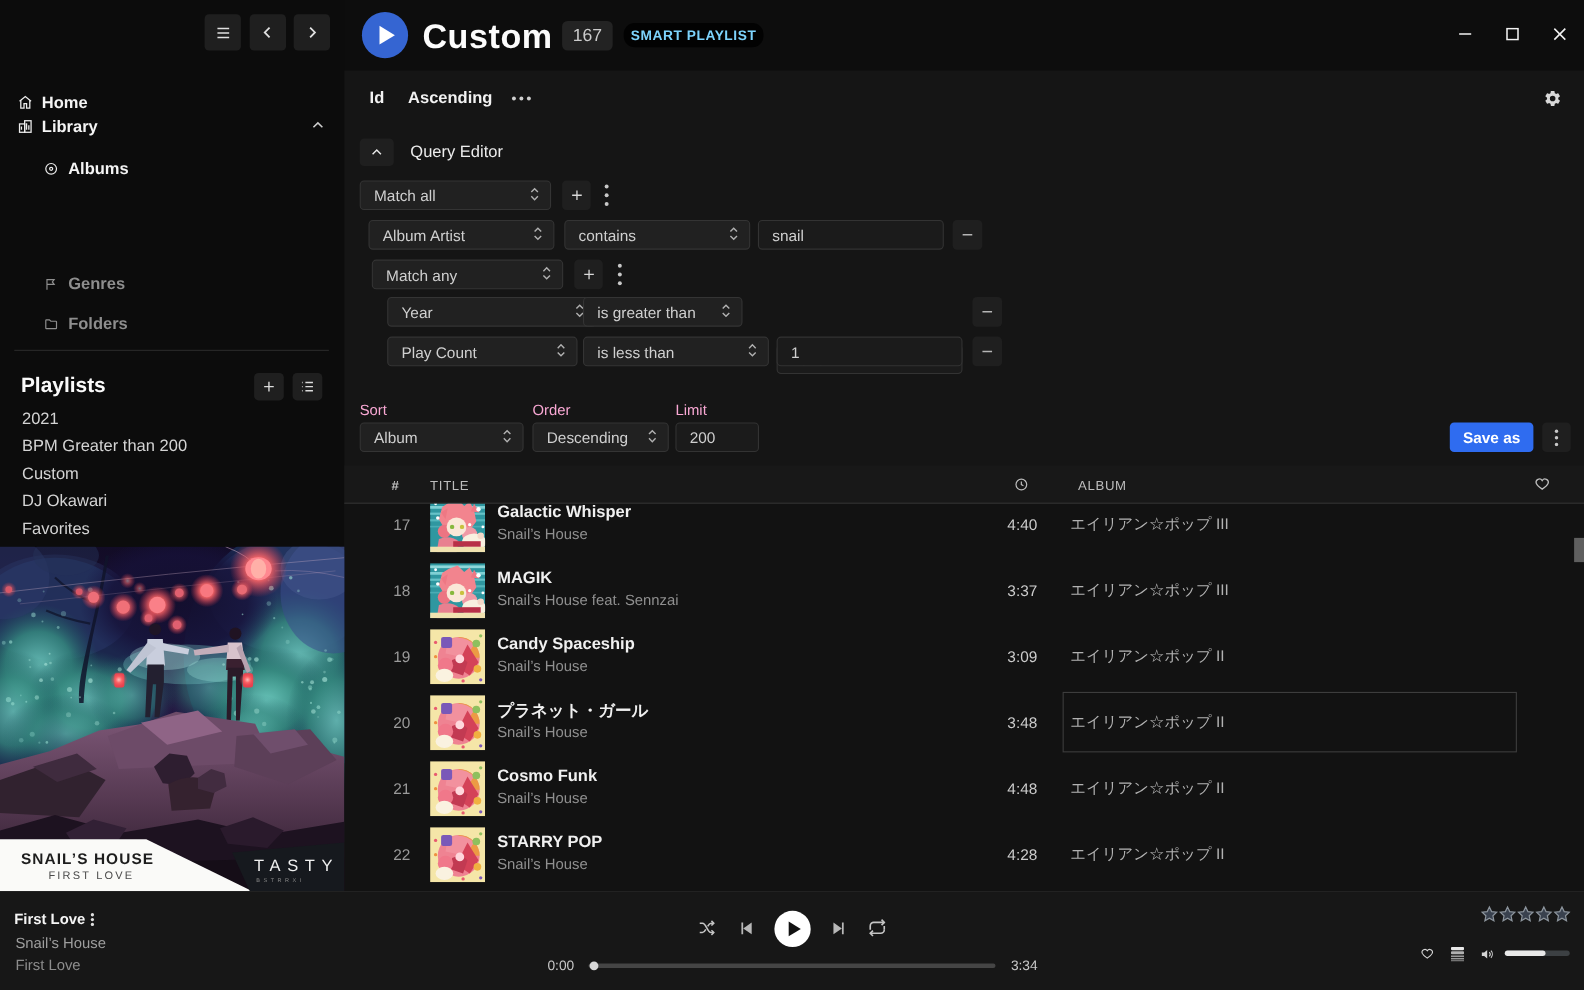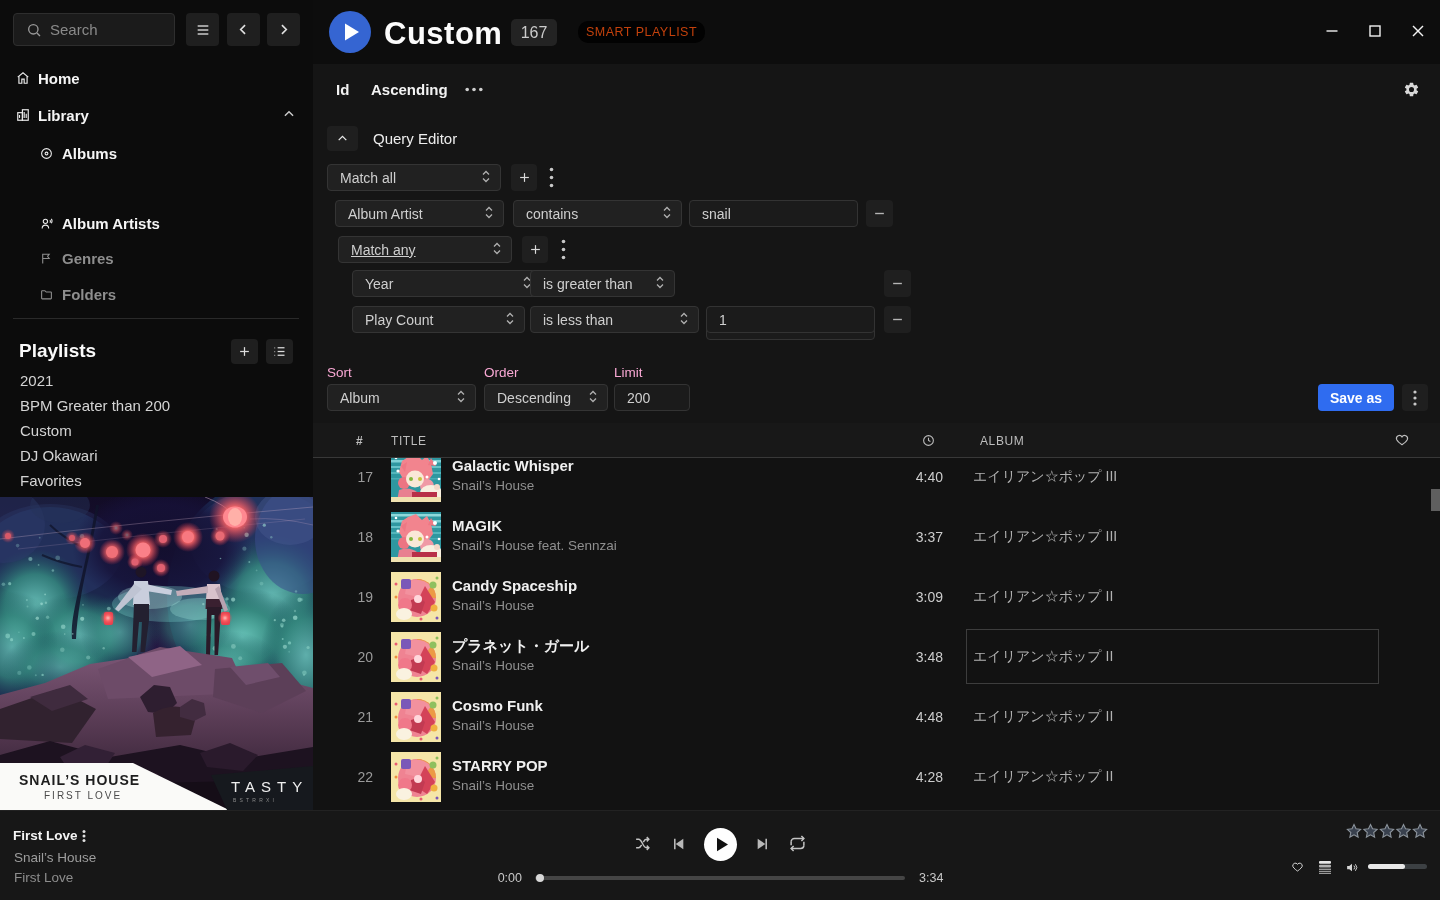--- a/index.html
+++ b/index.html
@@ -45,46 +45,39 @@
 .ralbum { position:absolute; left:660px; top:50%; transform:translateY(-50%); color:#b2b2b2; font-size:14px; }
 
 #player { position:absolute; left:0; top:810px; width:1440px; height:90px; background:#171717;
   border-top:1px solid #222; }
 </style>
 </head>
 <body>
 <div id="app">
   <div id="sidebar">
 
-    <div class="abs" style="left:13px;top:13px;width:162px;height:33px;background:#1b1b1b;border:1px solid #2e2e2e;border-radius:4px;">
-      <svg class="abs" style="left:12px;top:8px;" width="16" height="16" viewBox="0 0 24 24" fill="none" stroke="#9a9a9a" stroke-width="2">
-          <circle cx="11" cy="11" r="7"></circle>
-          <line x1="16.5" y1="16.5" x2="21" y2="21"></line>
-        </svg>
-      <span class="abs" style="left:36px;top:7px;color:#8a8a8a;font-size:15px;">Search</span>
-    </div>
     <div class="sbtn" style="left:186px;top:13px;">
       <svg width="16" height="16" viewBox="0 0 24 24" fill="none" stroke="#e0e0e0" stroke-width="2">
           <line x1="4" y1="6" x2="20" y2="6"></line>
           <line x1="4" y1="12" x2="20" y2="12"></line>
           <line x1="4" y1="18" x2="20" y2="18"></line>
         </svg>
     </div>
     <div class="sbtn" style="left:227px;top:13px;">
       <svg width="15" height="15" viewBox="0 0 24 24" fill="none" stroke="#e0e0e0" stroke-width="2.6">
           <polyline points="14.5,5 7.5,12 14.5,19"></polyline>
         </svg>
     </div>
     <div class="sbtn" style="left:267px;top:13px;">
       <svg width="15" height="15" viewBox="0 0 24 24" fill="none" stroke="#e0e0e0" stroke-width="2.6">
           <polyline points="9.5,5 16.5,12 9.5,19"></polyline>
         </svg>
     </div>
 
-    <div class="navitem" style="top:66px;">
+    <div class="navitem" style="top:81px;">
       <svg class="ic" viewBox="0 0 24 24" fill="none" stroke="#ececec" stroke-width="2">
           <path d="M3 10.5 12 3l9 7.5"></path>
           <path d="M5 9v12h5v-7h4v7h5V9"></path>
         </svg>
       <span class="tx">Home</span>
     </div>
     <div class="navitem navsub" style="top:141px;">
       <svg class="ic" viewBox="0 0 24 24" fill="none" stroke="#ececec" stroke-width="2">
           <circle cx="12" cy="12" r="9"></circle>
           <circle cx="12" cy="12" r="2.6"></circle>
@@ -96,29 +89,20 @@
           <rect x="3" y="8" width="8" height="13"></rect>
           <rect x="11" y="3" width="10" height="18"></rect>
           <line x1="6" y1="12" x2="6" y2="17"></line>
           <line x1="14" y1="7" x2="14" y2="17"></line>
           <line x1="17.5" y1="10" x2="17.5" y2="17"></line>
         </svg>
       <span class="tx">Library</span>
       <svg class="abs" style="left:282px;top:4px;" width="14" height="14" viewBox="0 0 24 24" fill="none" stroke="#cdcdcd" stroke-width="2.4">
           <polyline points="5,15 12,8 19,15"></polyline>
         </svg>
-    </div>
-    <div class="navitem navsub" style="top:211px;">
-      <svg class="ic" viewBox="0 0 24 24" fill="none" stroke="#ececec" stroke-width="2">
-          <circle cx="10" cy="8" r="4"></circle>
-          <path d="M4 21c0-3.5 2.5-6 6-6s6 2.5 6 6"></path>
-          <path d="M18.5 5.5c.8 1.3.8 3.7 0 5"></path>
-          <path d="M21 3.5c1.5 2.5 1.5 5.5 0 8"></path>
-        </svg>
-      <span class="tx">Album Artists</span>
     </div>
     <div class="navitem navsub navdim" style="top:246px;">
       <svg class="ic" viewBox="0 0 24 24" fill="none" stroke="#8e8e8e" stroke-width="2">
           <path d="M5 21V4h12l-3 4 3 4H5"></path>
         </svg>
       <span class="tx">Genres</span>
     </div>
     <div class="navitem navsub navdim" style="top:282px;">
       <svg class="ic" viewBox="0 0 24 24" fill="none" stroke="#8e8e8e" stroke-width="2">
           <path d="M3 6a1 1 0 0 1 1-1h5l2.5 2.5H20a1 1 0 0 1 1 1V19a1 1 0 0 1-1 1H4a1 1 0 0 1-1-1z"></path>
@@ -151,21 +135,21 @@
     <span class="plitem" style="top:472px;">Favorites</span>
   </div>
   <div id="mainhead">
     <div class="abs" style="left:16px;top:11px;width:42px;height:42px;border-radius:50%;background:#3565d2;">
       <svg class="abs" style="left:14px;top:11px;" width="18" height="20" viewBox="0 0 18 20">
           <path d="M2 1.5 16 10 2 18.5z" fill="#fff"></path>
         </svg>
     </div>
     <span class="abs" style="left:71px;top:16px;color:#fcfcfc;font-size:31px;font-weight:800;letter-spacing:0.5px;">Custom</span>
     <div class="abs" style="left:198px;top:19px;width:46px;height:27px;background:#232323;border-radius:5px;color:#cbcbcb;font-size:16px;display:flex;align-items:center;justify-content:center;">167</div>
-    <div class="abs" style="left:265px;top:21px;width:127px;height:22px;background:#020202;border-radius:10px;color:#c2410c;font-size:12.5px;font-weight:400;letter-spacing:0.5px;white-space:nowrap;display:flex;align-items:center;justify-content:center;">SMART PLAYLIST</div>
+    <div class="abs" style="left:254px;top:21px;width:127px;height:22px;background:#020202;border-radius:10px;color:#7dd3fc;font-size:12.5px;font-weight:700;letter-spacing:0.5px;white-space:nowrap;display:flex;align-items:center;justify-content:center;">SMART PLAYLIST</div>
 
     <svg class="abs" style="left:1013px;top:25px;" width="12" height="12" viewBox="0 0 12 12">
         <line x1="0.5" y1="6" x2="11.5" y2="6" stroke="#f2f2f2" stroke-width="1.4"></line>
       </svg>
     <svg class="abs" style="left:1056px;top:25px;" width="12" height="12" viewBox="0 0 12 12">
         <rect x="1" y="1" width="10" height="10" fill="none" stroke="#f2f2f2" stroke-width="1.4"></rect>
       </svg>
     <svg class="abs" style="left:1099px;top:25px;" width="12" height="12" viewBox="0 0 12 12">
         <line x1="1" y1="1" x2="11" y2="11" stroke="#f2f2f2" stroke-width="1.4"></line>
         <line x1="11" y1="1" x2="1" y2="11" stroke="#f2f2f2" stroke-width="1.4"></line>
@@ -212,21 +196,21 @@
     <div class="sel" style="left:200px;top:136px;width:169px;height:27px;">contains<span class="updn"><svg width="10" height="14" viewBox="0 0 10 14" fill="none" stroke="#b0b0b0" stroke-width="1.3">
             <polyline points="2,5 5,2 8,5"></polyline>
             <polyline points="2,9 5,12 8,9"></polyline>
           </svg></span></div>
     <div class="inp" style="left:376px;top:136px;width:169px;height:27px;">snail</div>
     <div class="sqbtn" style="left:553px;top:136px;width:27px;height:27px;">
         <svg width="15" height="15" viewBox="0 0 24 24" fill="none" stroke="#b5b5b5" stroke-width="2.2">
           <line x1="5" y1="12" x2="19" y2="12"></line>
         </svg>
       </div>
-    <div class="sel" style="left:25px;top:172px;width:174px;height:27px;text-decoration:underline;">Match any<span class="updn"><svg width="10" height="14" viewBox="0 0 10 14" fill="none" stroke="#b0b0b0" stroke-width="1.3">
+    <div class="sel" style="left:25px;top:172px;width:174px;height:27px;">Match any<span class="updn"><svg width="10" height="14" viewBox="0 0 10 14" fill="none" stroke="#b0b0b0" stroke-width="1.3">
             <polyline points="2,5 5,2 8,5"></polyline>
             <polyline points="2,9 5,12 8,9"></polyline>
           </svg></span></div>
     <div class="sqbtn" style="left:209px;top:172px;width:26px;height:27px;">
         <svg width="15" height="15" viewBox="0 0 24 24" fill="none" stroke="#dadada" stroke-width="1.9">
           <line x1="12" y1="5" x2="12" y2="19"></line>
           <line x1="5" y1="12" x2="19" y2="12"></line>
         </svg>
       </div>
     <svg class="abs" style="left:248px;top:175px;" width="5" height="21" viewBox="0 0 5 21">

